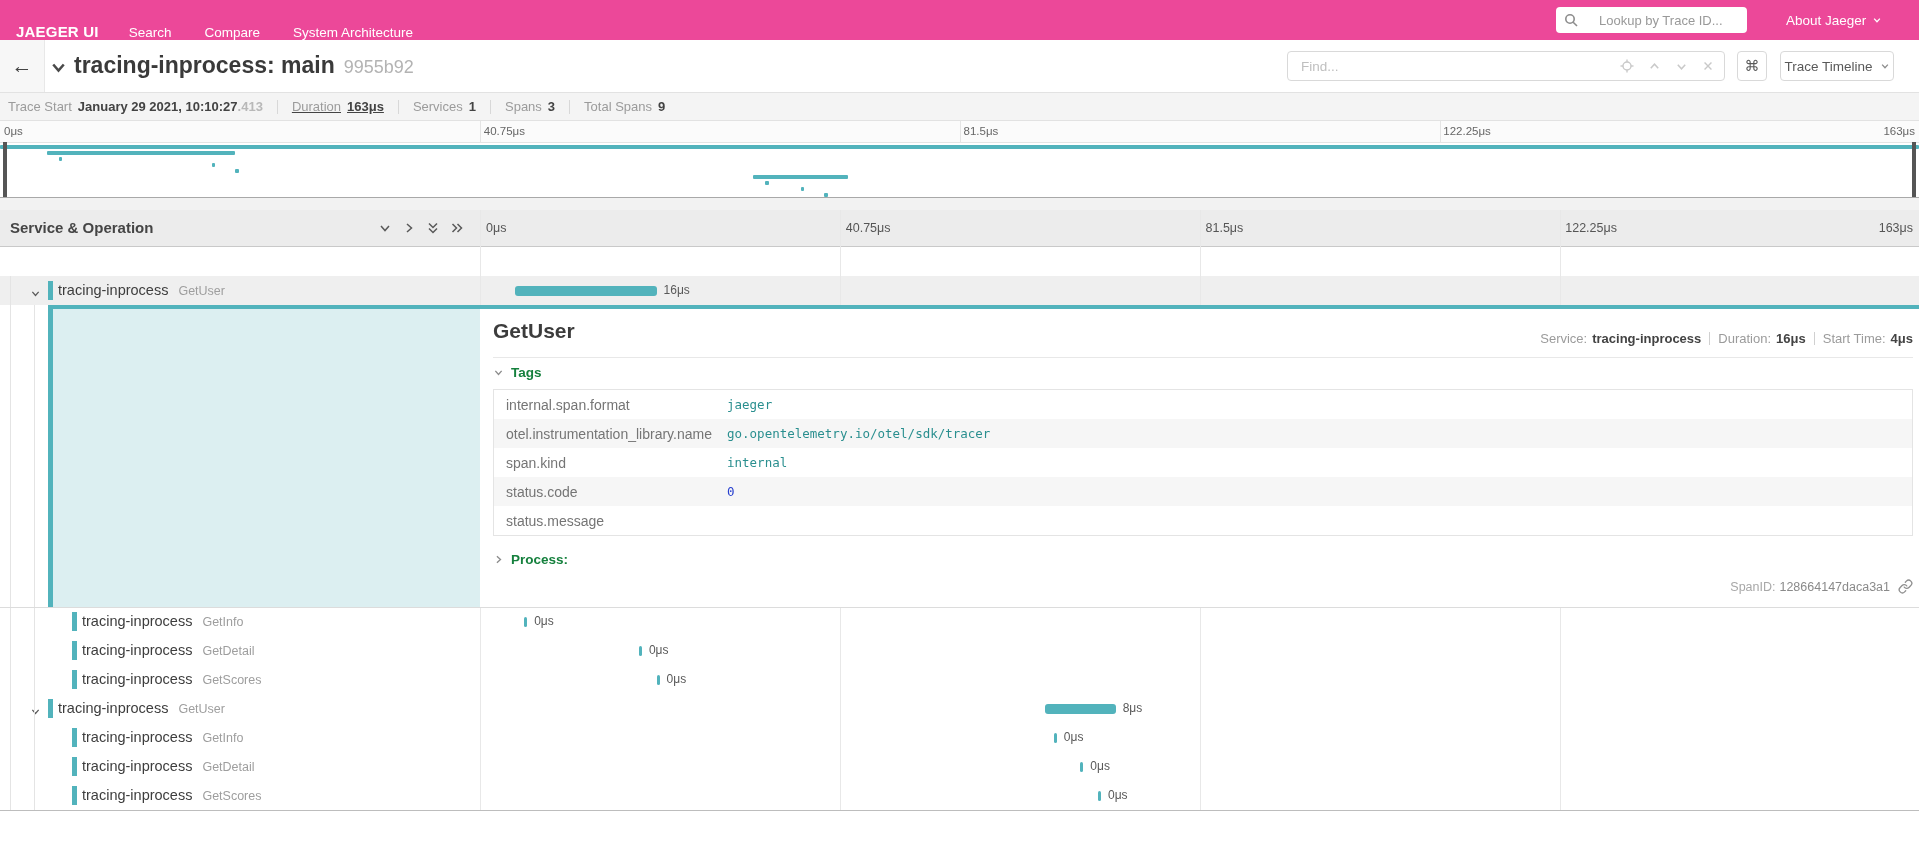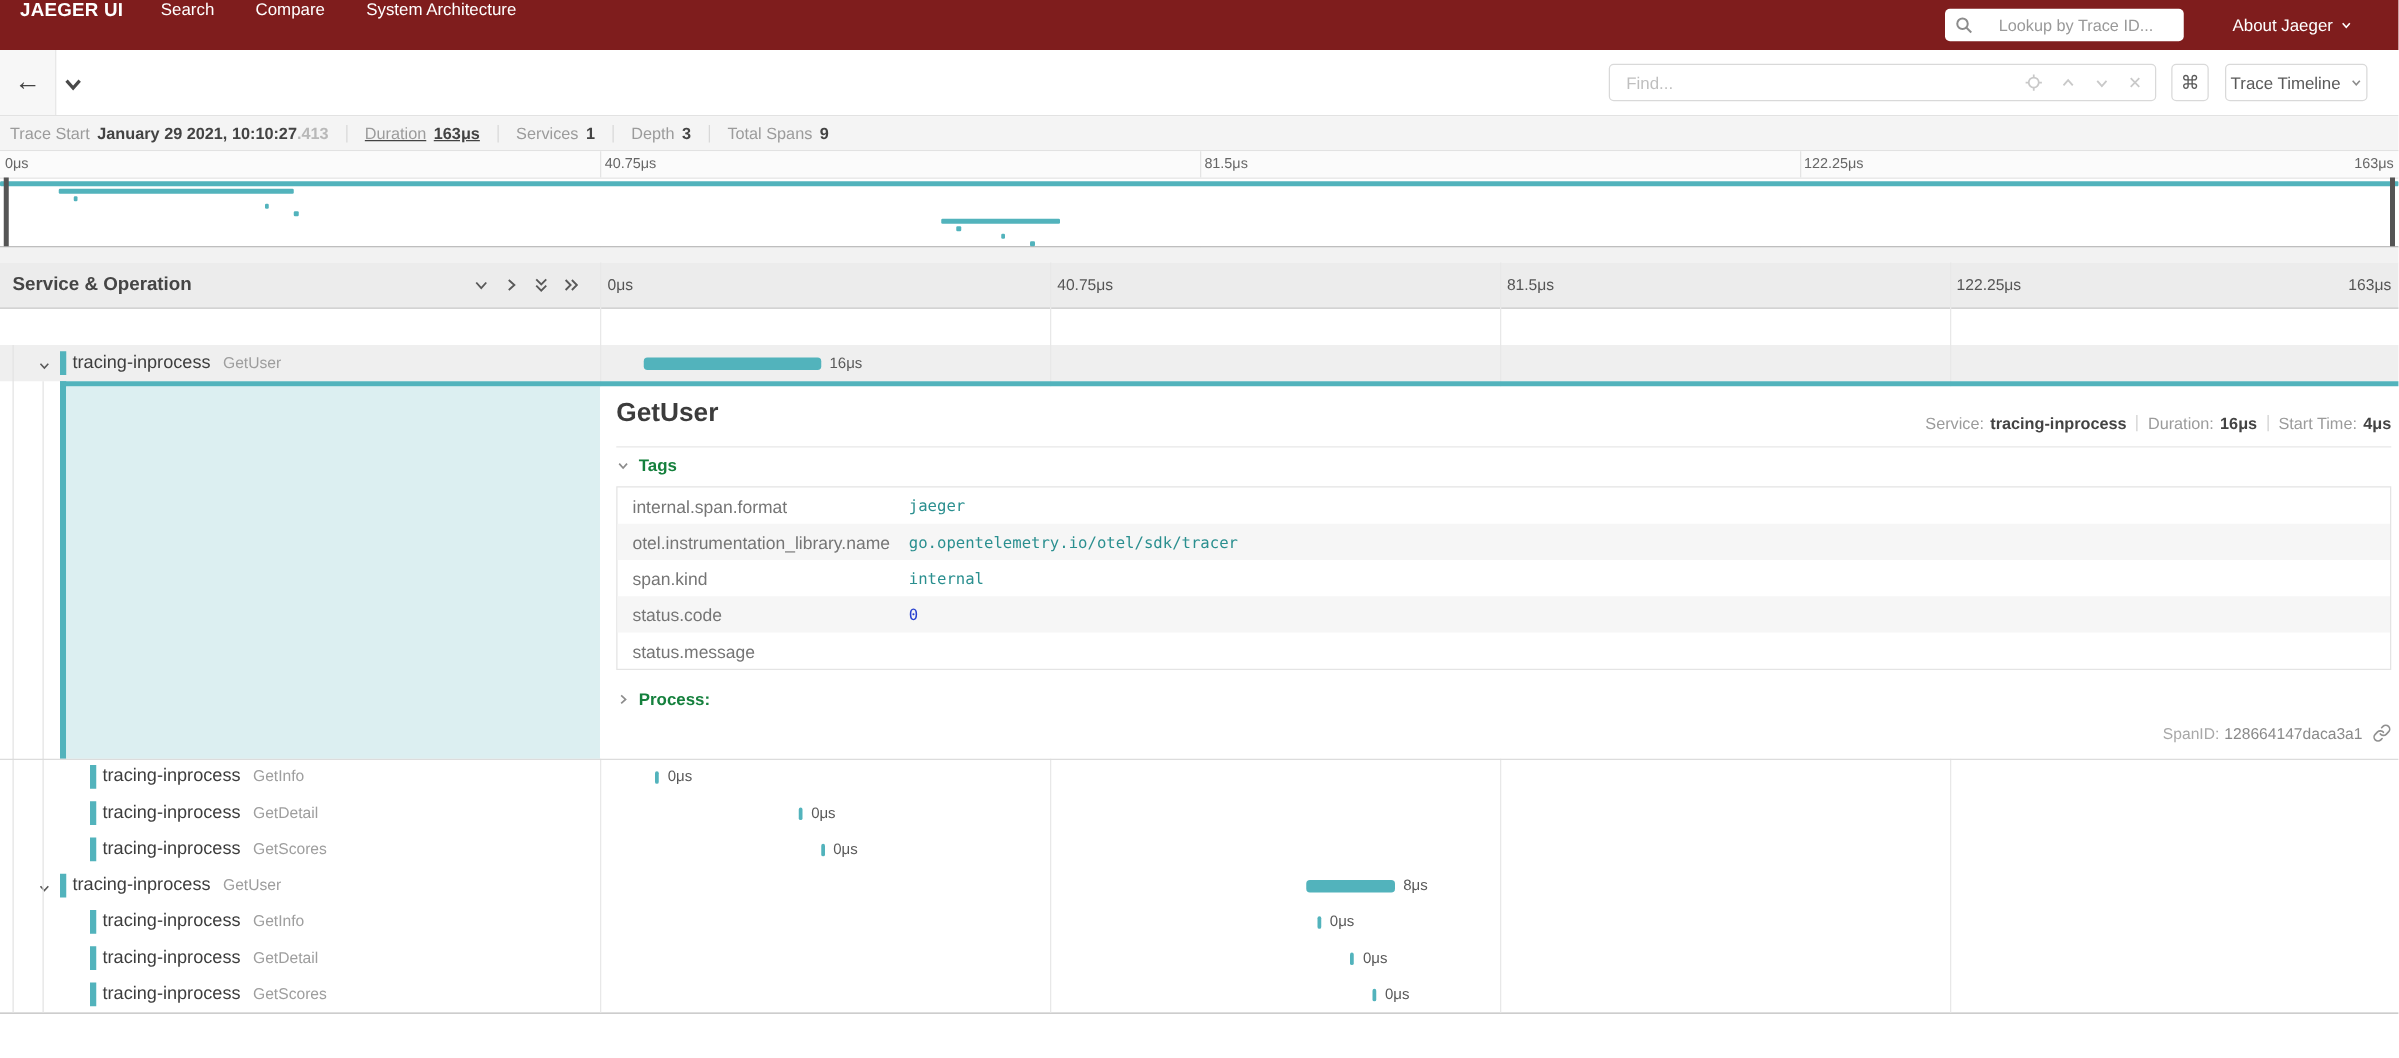--- a/index.html
+++ b/index.html
@@ -1,19 +1,19 @@
 <!DOCTYPE html>
 <html><head>
 <meta charset="utf-8">
 <style>
   html,body{margin:0;padding:0;background:#fff;}
   .screen{position:relative;width:1919px;height:846px;background:#fff;overflow:hidden;
           font-family:"Liberation Sans","DejaVu Sans",sans-serif;color:#434343;}
   
-  .topnav{position:absolute;left:0;top:0;width:1919px;height:40px;background:#7f1d1d;display:flex;align-items:flex-start;}
+  .topnav{position:absolute;left:0;top:0;width:1919px;height:40px;background:#ec4899;display:flex;align-items:flex-end;}
   .brand{color:#fff;font-weight:bold;font-size:15px;margin-left:16px;letter-spacing:.2px;cursor:pointer;}
   .navitems{display:flex;align-items:center;margin-left:30px;gap:33px;}
   .nav-item{color:#fff;font-size:13.5px;cursor:pointer;}
   .lookup{position:absolute;left:1556px;top:7px;width:191px;height:26px;background:#fff;border-radius:4px;
           display:flex;align-items:center;padding:0 8px;box-sizing:border-box;}
   .lookup input{border:0;outline:none;background:transparent;font-size:13px;color:#555;width:150px;margin-left:19px;
                 font-family:inherit;}
   .lookup input::placeholder{color:#999;}
   .about{position:absolute;left:1786px;top:0;height:40px;display:flex;align-items:center;gap:6px;color:#fff;
          font-size:13.5px;cursor:pointer;}
@@ -129,20 +129,21 @@
 
   <div class="tracebar">
     <div class="backblock">
         <span>←</span>
       </div>
     <div class="title-chev">
       <svg width="21" height="21" viewBox="0 0 14 14" fill="none" stroke="#4a4a4a" stroke-width="1.7">
           <polyline points="3.5,5 7,9 10.5,5"></polyline>
         </svg>
     </div>
+    <div class="trace-title"><span>tracing-inprocess: main</span><span class="trace-id">9955b92</span></div>
     <div class="findbox">
       <input placeholder="Find..." style="">
       <div class="find-icons">
         <span class="fi">
           <svg width="14" height="14" viewBox="0 0 14 14" fill="none" stroke="#c9c9c9" stroke-width="1.4">
               <circle cx="7" cy="7" r="4"></circle>
               <line x1="7" y1="0.5" x2="7" y2="3"></line>
               <line x1="7" y1="11" x2="7" y2="13.5"></line>
               <line x1="0.5" y1="7" x2="3" y2="7"></line>
               <line x1="11" y1="7" x2="13.5" y2="7"></line>
@@ -179,21 +180,21 @@
     </div>
   </div>
 
   <div class="summarybar" id="summaryBar">
       <span style="white-space: nowrap;"><span class="sum-label">Trace Start</span><span class="sum-value">January 29 2021, 10:10:27</span><span class="sum-suffix">.413</span></span>
       <div class="sum-sep"></div>
       <span style="white-space: nowrap; text-decoration: underline;"><span class="sum-label">Duration</span><span class="sum-value">163μs</span></span>
       <div class="sum-sep"></div>
       <span style="white-space: nowrap;"><span class="sum-label">Services</span><span class="sum-value">1</span></span>
       <div class="sum-sep"></div>
-      <span style="white-space: nowrap;"><span class="sum-label">Depth</span><span class="sum-value">3</span></span>
+      <span style="white-space: nowrap;"><span class="sum-label">Spans</span><span class="sum-value">3</span></span>
       <div class="sum-sep"></div>
       <span style="white-space: nowrap;"><span class="sum-label">Total Spans</span><span class="sum-value">9</span></span>
     </div>
 
   <div class="axisrow" id="mmTicks">
       <span class="mm-tick" style="left: 4px;">0μs</span>
       <span class="mm-tick" style="left: 483.75px;">40.75μs</span>
       <span class="mm-tick" style="left: 963.5px;">81.5μs</span>
       <span class="mm-tick" style="left: 1443.25px;">122.25μs</span>
       <span class="mm-tick" style="right: 4px;">163μs</span>

